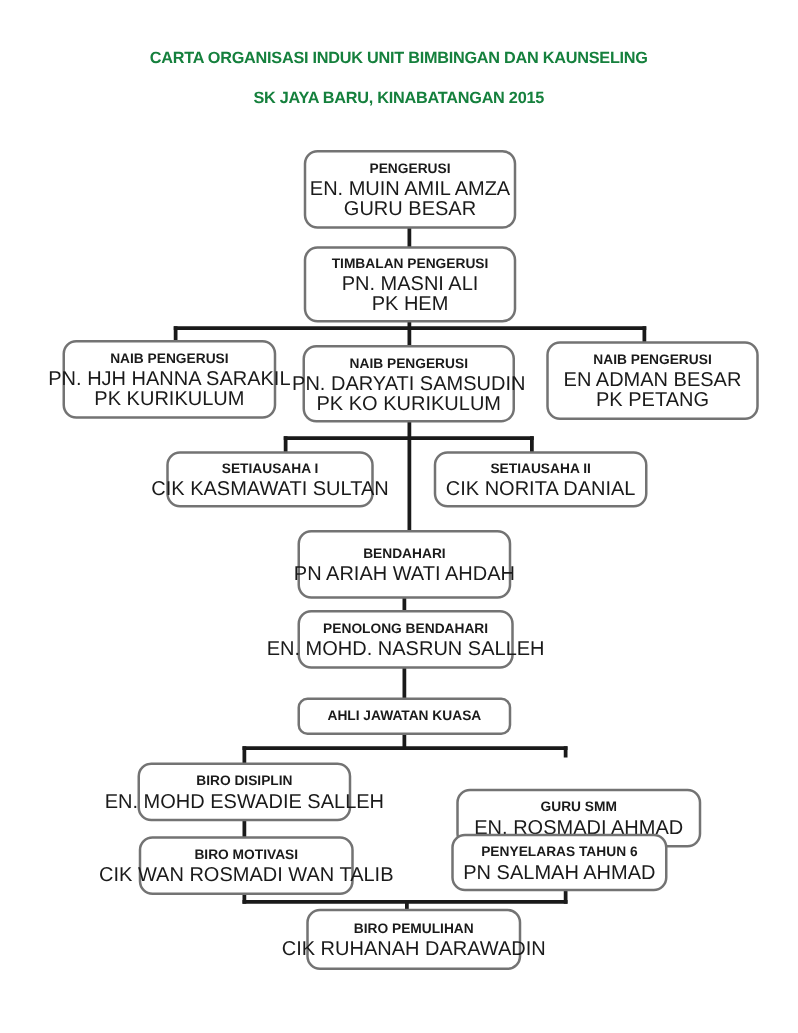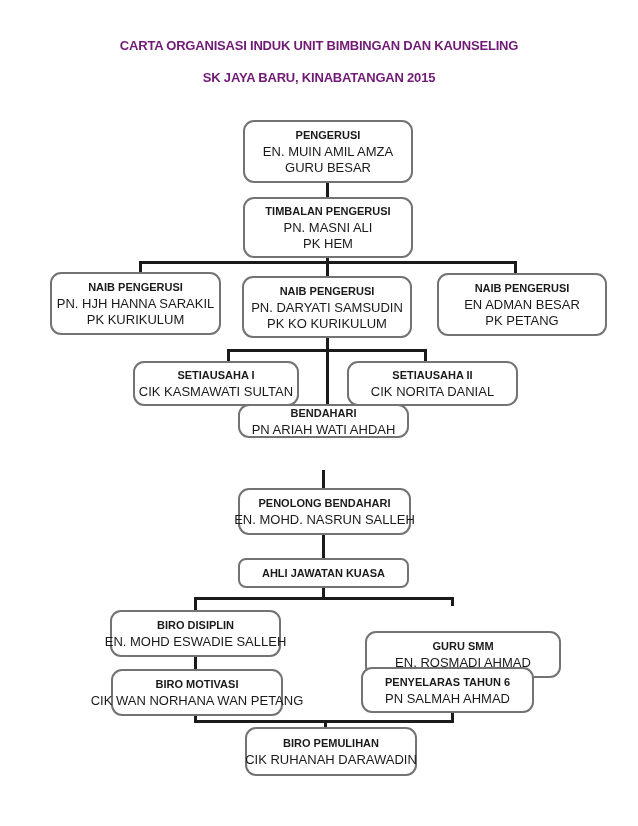--- a/index.html
+++ b/index.html
@@ -11,41 +11,41 @@
     font-family: "Liberation Sans", sans-serif;
     color: #1a1a1a;
   }
   .page-title {
     position: absolute;
     left: 0; width: 638px;
     text-align: center;
     font-weight: bold;
     font-size: 13px;
     letter-spacing: -0.2px;
-    color: #701a75;
+    color: #15803d;
   }
   #title1 { top: 38px; }
   #title2 { top: 70px; }
 
   .node {
     position: absolute;
     box-sizing: border-box;
     background: #ffffff;
     border: 2px solid #737373;
     border-radius: 11px;
     display: flex;
     flex-direction: column;
     justify-content: center;
     align-items: center;
     text-align: center;
     padding: 2px 4px;
     z-index: 2;
   }
   .nt { font-weight: bold; font-size: 11px; line-height: 17px; white-space: nowrap; }
-  .nl { font-size: 13px; line-height: 16px; white-space: nowrap; }
+  .nl { font-size: 16px; line-height: 16px; white-space: nowrap; }
 
   .ln {
     position: absolute;
     background: #1a1a1a;
     z-index: 1;
   }
 </style>
 </head>
 <body>
 
@@ -109,21 +109,21 @@
   <div class="node" style="left:133px;top:361px;width:166px;height:45px">
     <div class="nt">SETIAUSAHA I</div>
     <div class="nl">CIK KASMAWATI SULTAN</div>
   </div>
 
   <div class="node" style="left:347px;top:361px;width:171px;height:45px">
     <div class="nt">SETIAUSAHA II</div>
     <div class="nl">CIK NORITA DANIAL</div>
   </div>
 
-  <div class="node" style="left:238px;top:404px;width:171px;height:34px">
+  <div class="node" style="left:238px;top:424px;width:171px;height:55px">
     <div class="nt">BENDAHARI</div>
     <div class="nl">PN ARIAH WATI AHDAH</div>
   </div>
 
   <div class="node" style="left:238px;top:488px;width:173px;height:47px">
     <div class="nt">PENOLONG BENDAHARI</div>
     <div class="nl">EN. MOHD. NASRUN SALLEH</div>
   </div>
 
   <div class="node" style="left:238px;top:558px;width:171px;height:30px;border-radius:8px">
@@ -135,21 +135,21 @@
     <div class="nl">EN. MOHD ESWADIE SALLEH</div>
   </div>
 
   <div class="node" style="left:365px;top:631px;width:196px;height:47px">
     <div class="nt">GURU SMM</div>
     <div class="nl">EN. ROSMADI AHMAD</div>
   </div>
 
   <div class="node" style="left:111px;top:669px;width:172px;height:47px">
     <div class="nt">BIRO MOTIVASI</div>
-    <div class="nl">CIK WAN NORHANA WAN PETANG</div>
+    <div class="nl">CIK WAN ROSMADI WAN TALIB</div>
   </div>
 
   <div class="node" style="left:361px;top:667px;width:173px;height:46px">
     <div class="nt">PENYELARAS TAHUN 6</div>
     <div class="nl">PN SALMAH AHMAD</div>
   </div>
 
   <div class="node" style="left:245px;top:727px;width:172px;height:49px">
     <div class="nt">BIRO PEMULIHAN</div>
     <div class="nl">CIK RUHANAH DARAWADIN</div>

